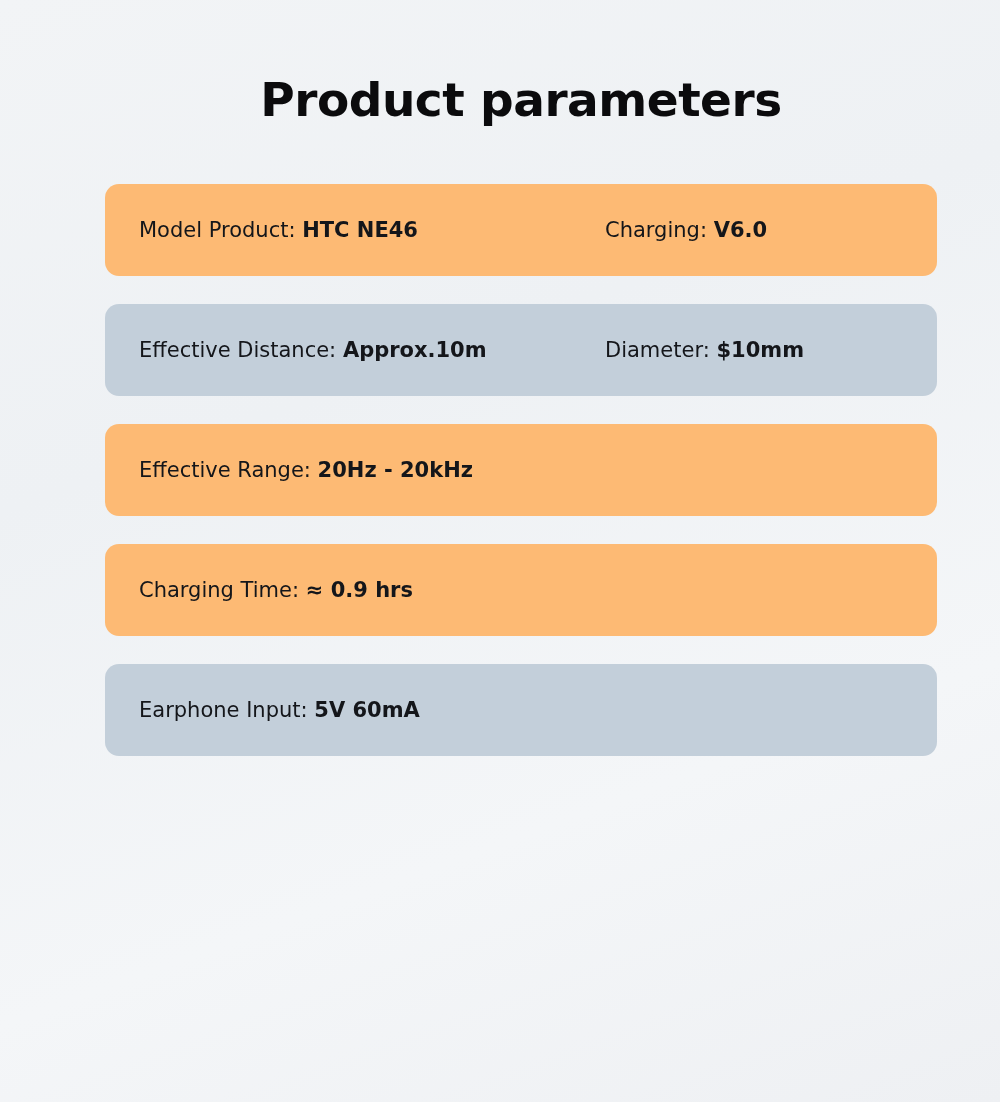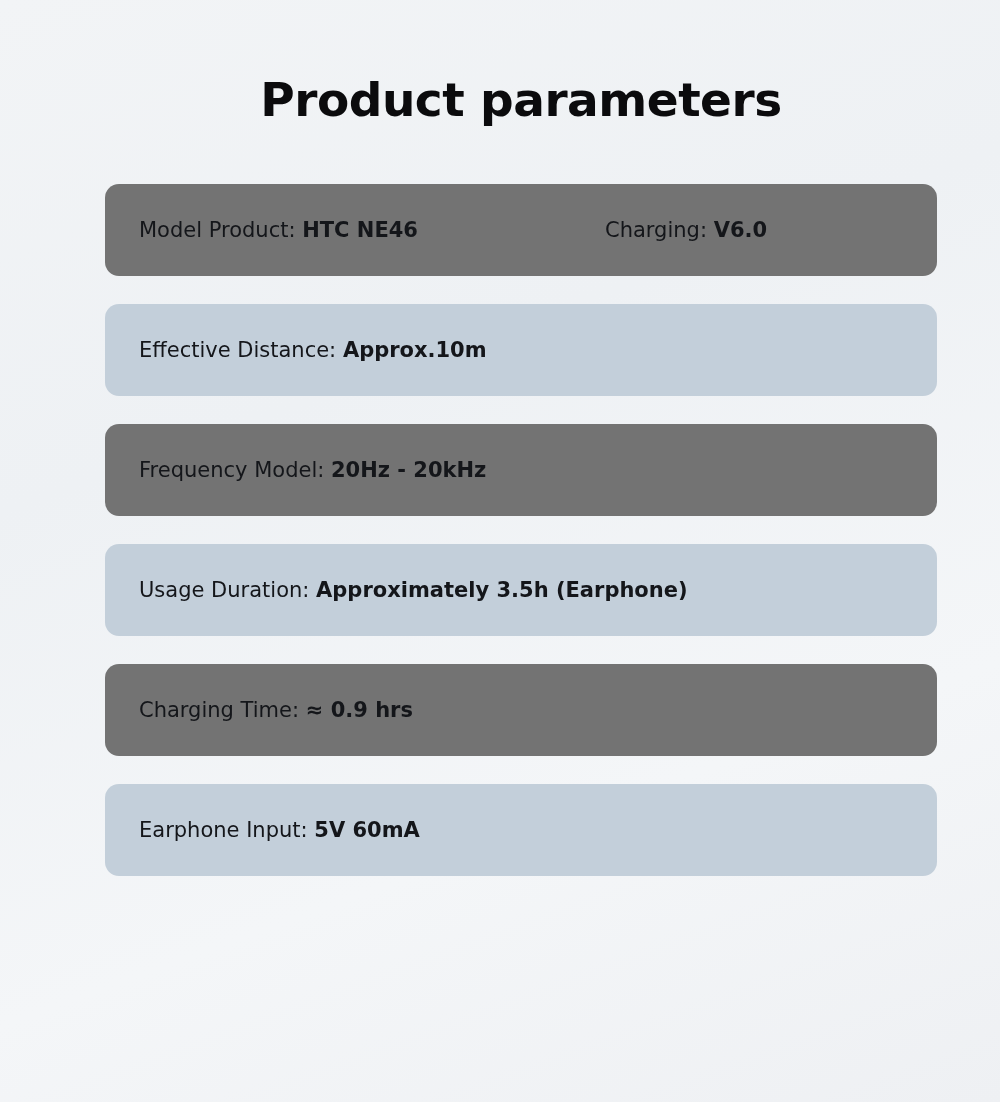--- a/index.html
+++ b/index.html
@@ -36,21 +36,21 @@
   .row {
     display: flex;
     align-items: center;
     border-radius: 14px;
     height: 92px;
     margin-bottom: 28px;
     box-sizing: border-box;
     padding: 0 34px;
   }
   .row.light {
-    background: #737373;
+    background: #fdba74;
   }
   .row.dark {
     background: #c3cfda;
   }
   .cell {
     font-size: 21px;
     color: #14161a;
     white-space: nowrap;
   }
   .cell .label {
@@ -85,33 +85,31 @@
       </div>
       <div class="cell second">
         <span class="label">Charging: </span><span class="value">V6.0</span>
       </div>
     </div>
 
     <div class="row dark">
       <div class="cell first">
         <span class="label">Effective Distance: </span><span class="value">Approx.10m</span>
       </div>
+      <div class="cell second">
+        <span class="label">Diameter: </span><span class="value">$10mm</span>
+      </div>
     </div>
 
     <div class="row light">
       <div class="cell first">
-        <span class="label">Frequency Model: </span><span class="value">20Hz - 20kHz</span>
+        <span class="label">Effective Range: </span><span class="value">20Hz - 20kHz</span>
       </div>
     </div>
 
-    <div class="row dark">
-      <div class="cell full">
-        <span class="label">Usage Duration: </span><span class="value">Approximately 3.5h (Earphone)</span>
-      </div>
-    </div>
 
     <div class="row light">
       <div class="cell second">
         <span class="label">Charging Time: </span><span class="value">≈ 0.9 hrs</span>
       </div>
     </div>
 
     <div class="row dark">
       <div class="cell full">
         <span class="label">Earphone Input: </span><span class="value">5V 60mA</span>

